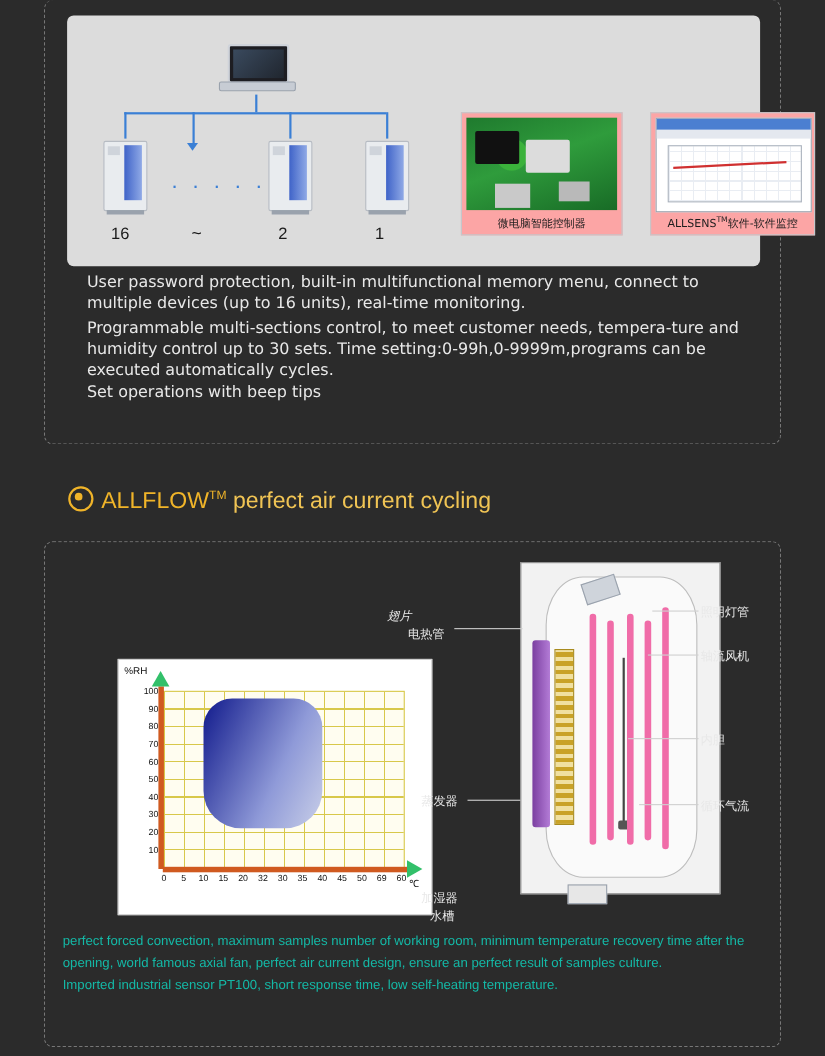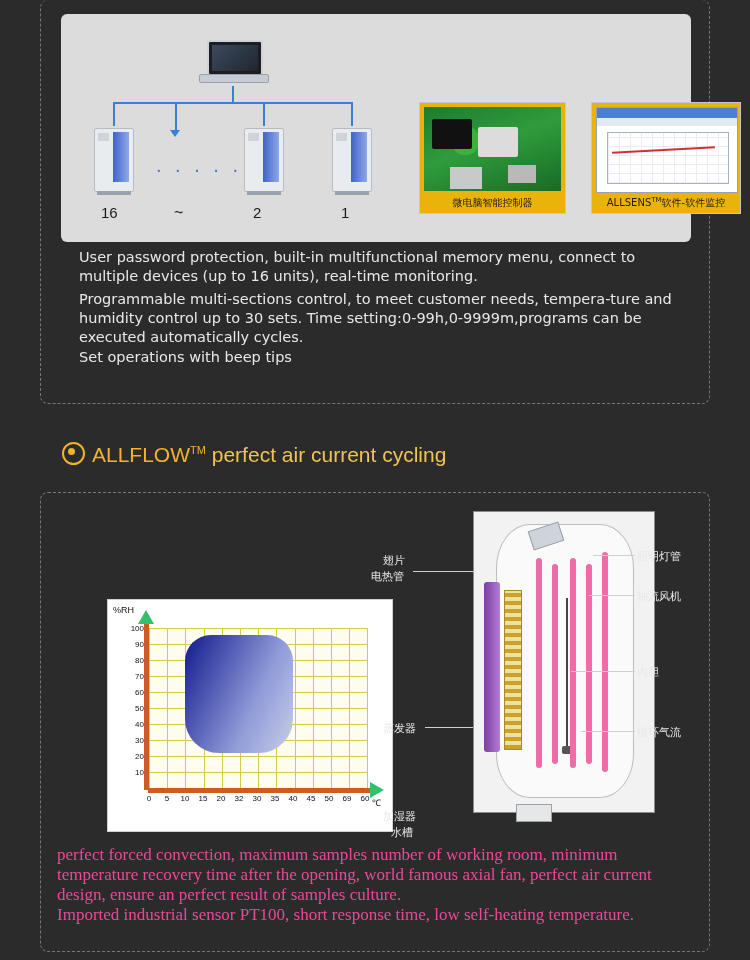--- a/index.html
+++ b/index.html
@@ -41,21 +41,21 @@
   }
   
   .cab{position:absolute;width:38px;height:62px;background:#e9ecef;border:1px solid #b7bcc3;border-radius:2px;}
   .cab .door{position:absolute;left:18px;top:3px;width:16px;height:50px;background:linear-gradient(90deg,#3f63c8,#8fa9e6);}
   .cab .panelbar{position:absolute;left:3px;top:4px;width:11px;height:8px;background:#cfd4db;}
   .cab .foot{position:absolute;left:2px;bottom:-4px;width:34px;height:4px;background:#9aa2ad;}
   .caplabel{position:absolute;color:#1a1a1a;font-size:15px;}
   .dots{position:absolute;color:#3a7fd5;font-size:20px;letter-spacing:4px;}
   .tilde{position:absolute;color:#1a1a1a;font-size:16px;}
   
-  .card{position:absolute;background:#eab308;border:1px solid #c4c7cb;}
+  .card{position:absolute;background:#fca5a5;border:1px solid #c4c7cb;}
   .card .cap{
     position:absolute;left:0;right:0;bottom:3px;text-align:center;
     font-size:10px;color:#1d1d1d;font-family:"DejaVu Sans",sans-serif;
   }
   #pcb{left:358px;top:88px;width:145px;height:110px;}
   #pcb .img{
     position:absolute;left:4px;top:4px;width:137px;height:84px;
     background:
       radial-gradient(circle at 30% 40%, #3bb23b 0 14px, transparent 15px),
       linear-gradient(160deg,#1f7a2e,#2f9c3c 45%,#186b26);
@@ -124,22 +124,22 @@
   #airflow .coil{position:absolute;left:30px;top:78px;width:16px;height:158px;background:repeating-linear-gradient(0deg,#c9a227 0 4px,#f0e0a0 4px 8px);border:1px solid #a88b1e;}
   #airflow .fan{position:absolute;left:56px;top:14px;width:30px;height:18px;background:#cfd4db;border:1px solid #9aa2ad;transform:rotate(-18deg);}
   #airflow .probe{position:absolute;left:92px;top:86px;width:2px;height:150px;background:#444;}
   #airflow .probe:after{content:"";position:absolute;left:-4px;bottom:-6px;width:10px;height:8px;background:#555;border-radius:2px;}
   .flow{position:absolute;background:#f06ca8;width:6px;border-radius:3px;}
   #airflow .hum{position:absolute;left:42px;bottom:-10px;width:34px;height:16px;background:#e7e7e7;border:1px solid #9aa2ad;}
   .lbl{position:absolute;font-size:11px;color:#e8e8e8;font-family:"DejaVu Sans",sans-serif;white-space:nowrap;}
   .lead{position:absolute;background:#cfcfcf;height:1px;}
   
   #bp{
-    position:absolute;left:16px;top:352px;width:640px;color:#ec4899;
-    font-size:17px;line-height:20px;font-family:Liberation Serif, serif;
+    position:absolute;left:16px;top:352px;width:640px;color:#14b8a6;
+    font-size:12px;line-height:20px;font-family:Liberation Sans, sans-serif;
   }
 </style>
 </head>
 <body>
 
 <div class="panel" id="panel-top">
 
   <div id="panel-top-inner">
 
     <div class="laptop">
@@ -249,21 +249,21 @@
     <div class="fan"></div>
     <div class="probe"></div>
     <div class="hum"></div>
     <div class="flow" style="left:62px;top:46px;height:210px;"></div>
     <div class="flow" style="left:78px;top:52px;height:200px;"></div>
     <div class="flow" style="left:96px;top:46px;height:210px;"></div>
     <div class="flow" style="left:112px;top:52px;height:200px;"></div>
     <div class="flow" style="left:128px;top:40px;height:220px;"></div>
   </div>
 
-  <div class="lbl" style="left:342px;top:60px;">翅片</div>
+  <div class="lbl" style="left:311px;top:60px;font-style:italic;">翅片</div>
   <div class="lbl" style="left:330px;top:76px;">电热管</div>
   <div class="lead" style="left:372px;top:78px;width:62px;"></div>
   <div class="lbl" style="left:342px;top:228px;">蒸发器</div>
   <div class="lead" style="left:384px;top:234px;width:48px;"></div>
   <div class="lbl" style="left:342px;top:316px;text-align:center;">加湿器</div>
   <div class="lbl" style="left:350px;top:332px;">水槽</div>
 
   <div class="lbl" style="left:596px;top:56px;">照明灯管</div>
   <div class="lead" style="left:552px;top:62px;width:42px;"></div>
   <div class="lbl" style="left:596px;top:96px;">轴流风机</div>

